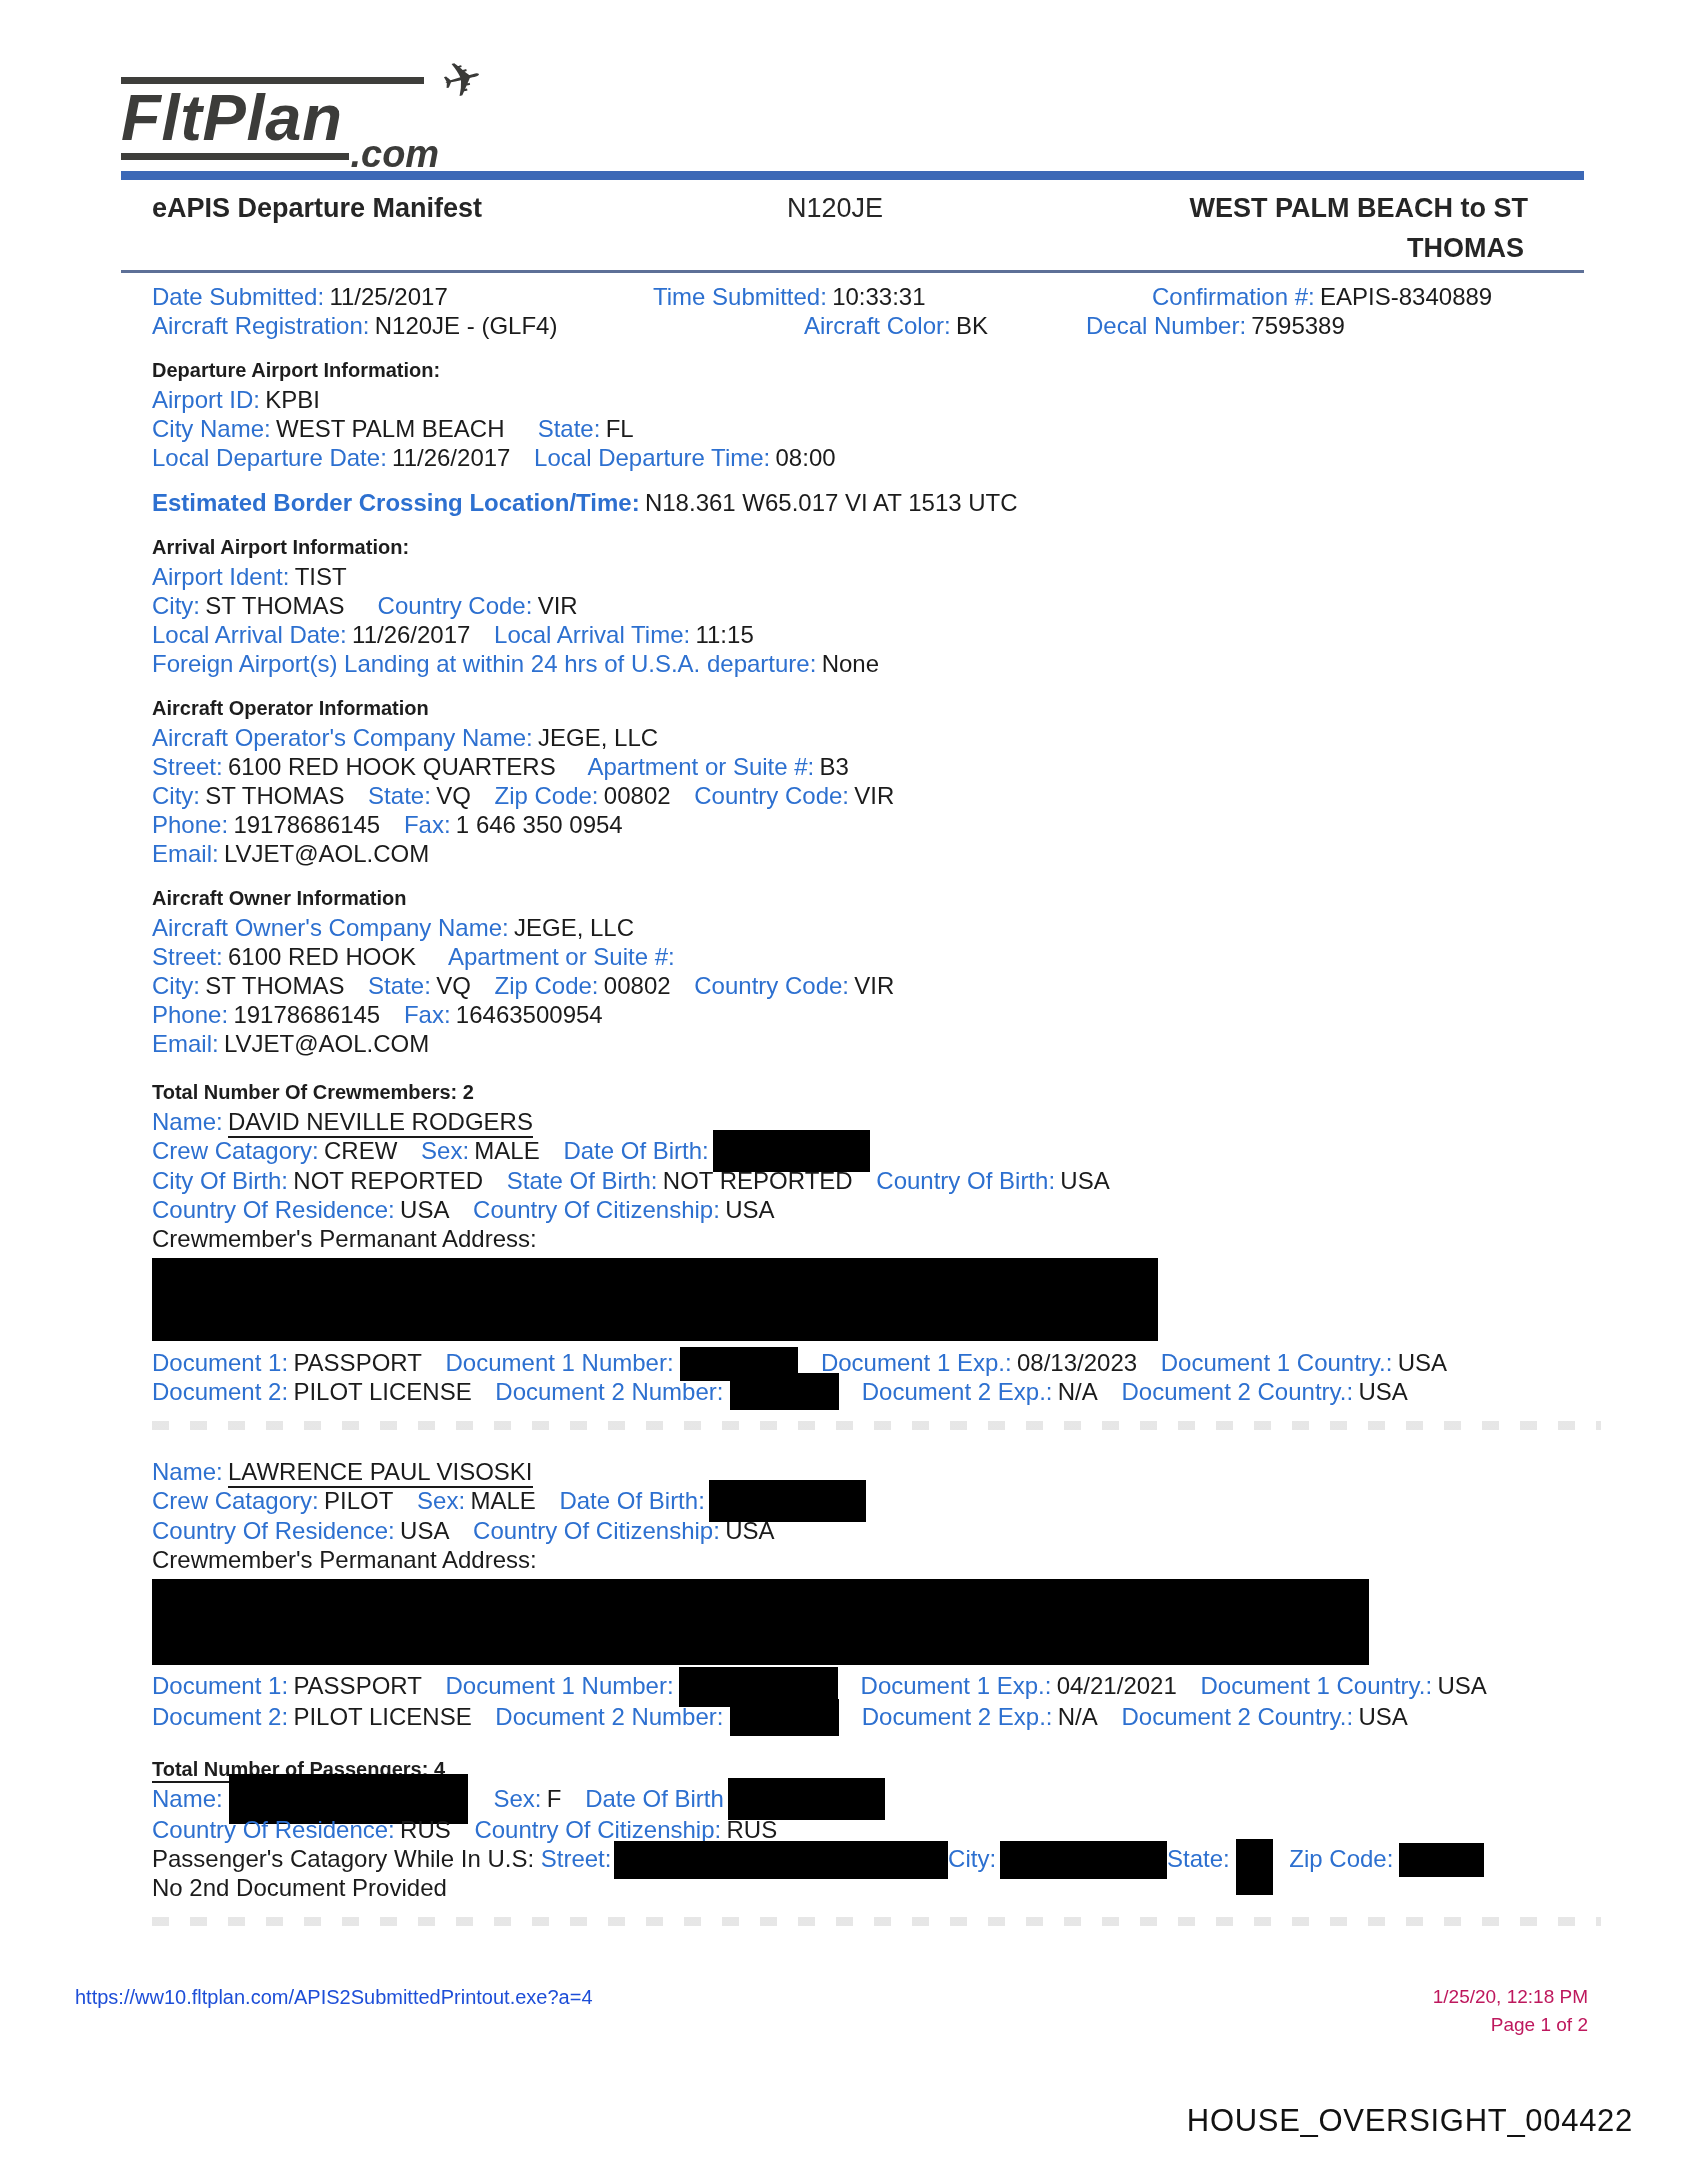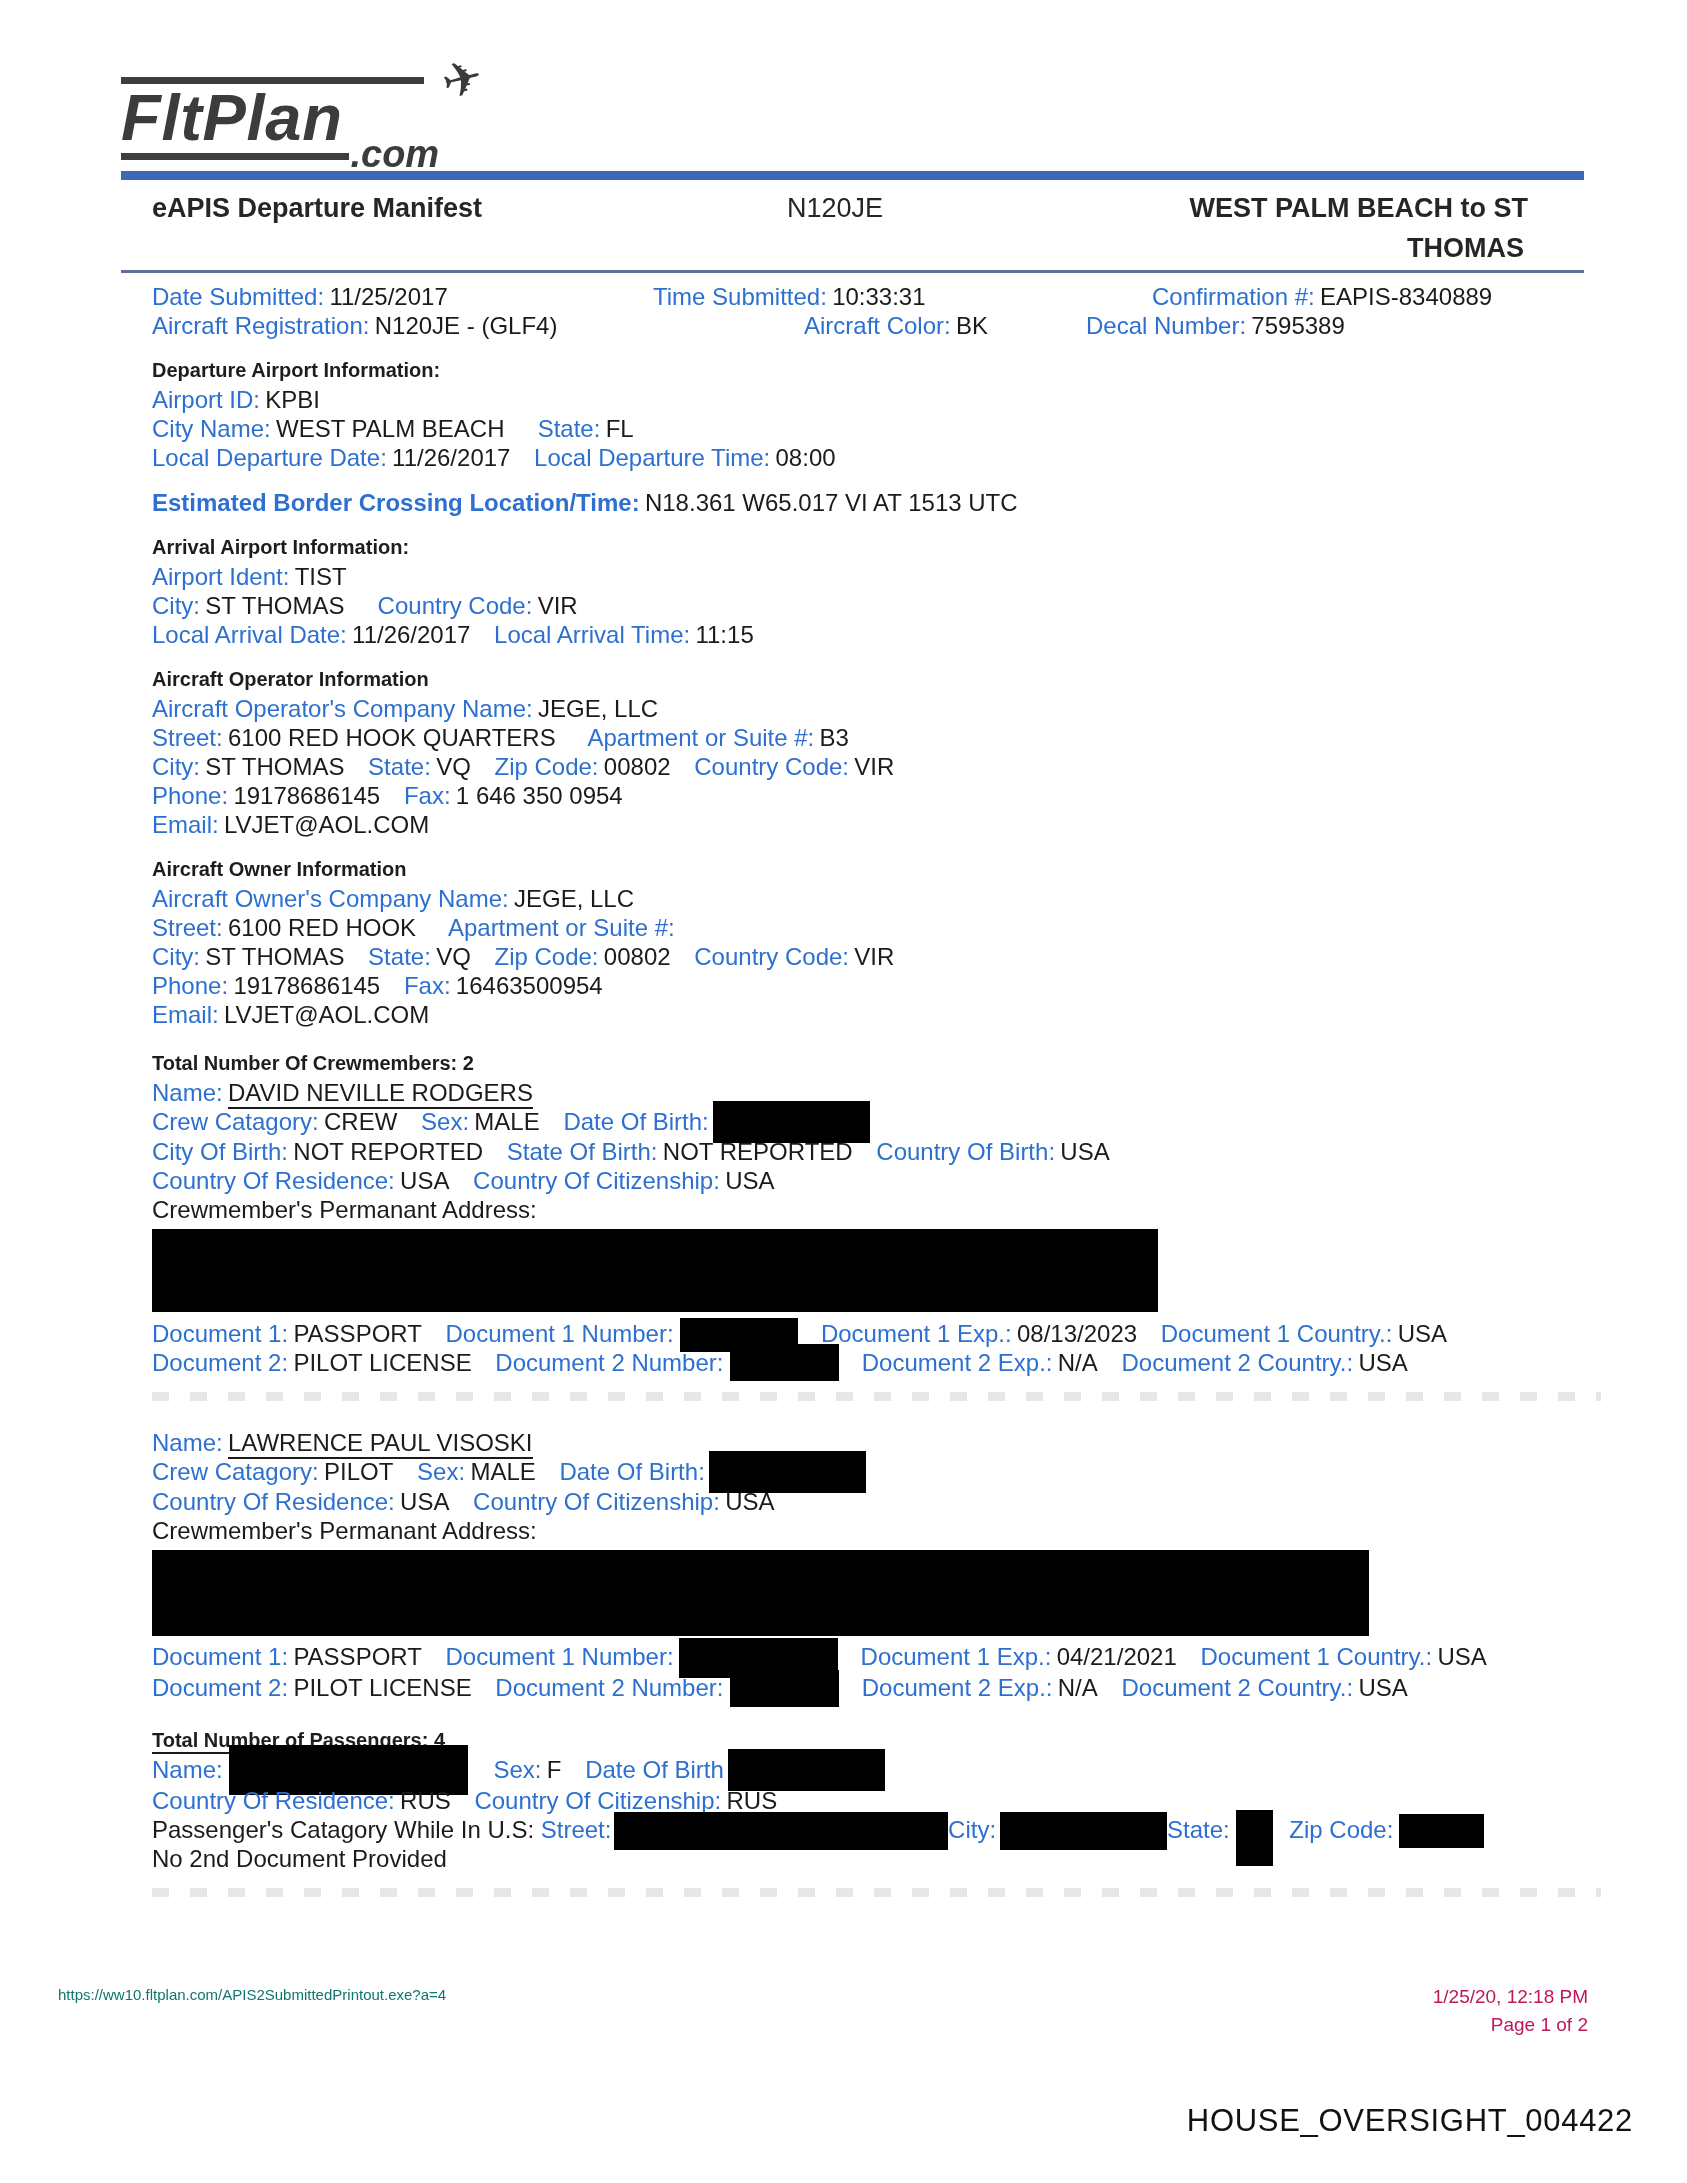--- a/index.html
+++ b/index.html
@@ -61,21 +61,21 @@
   .r-city{width:167px;height:38px;margin:-6.6px 0 -5.3px 4px;}
   .r-state{width:37px;height:56px;margin:-9.3px 0 -22.5px 6.6px;}
   .r-zip{width:85px;height:34px;margin:-5.3px 0 -4px 5.3px;}
   .r-pdocnum{width:147px;height:64px;margin:-22.5px 0 -17px 5.3px;}
   .redact-block{background:#000;}
   .r-addr1{width:1006px;height:83px;margin:5.3px 0 6.6px 0;}
   .r-addr2{width:1217px;height:86px;margin:5.3px 0 6.6px 0;}
   
   .noise{height:9.3px;background:repeating-linear-gradient(90deg,rgba(120,120,120,.18) 0 17px,rgba(255,255,255,0) 17px 38px);margin-top:14.6px;}
   
-  .f-url{position:absolute;left:58px;top:1986px;font-size:15px;color:#0f766e;}
+  .f-url{position:absolute;left:75px;top:1986px;font-size:20px;color:#1d4ed8;}
   .f-right{position:absolute;right:99px;top:1983px;font-size:19px;color:#be185d;text-align:right;line-height:28px;}
   .stamp{position:absolute;right:54px;top:2103px;font-size:31px;color:#121212;letter-spacing:0.7px;}
 </style>
 </head>
 <body>
 
 <div class="page">
 
   <div class="logo">
     <div class="logo-topline">
@@ -131,20 +131,23 @@
       <div>
         <span class="lbl">Airport Ident:</span><span class="val">TIST</span>
       </div>
       <div>
         <span class="seg"><span class="lbl">City:</span><span class="val">ST THOMAS</span></span>
         <span class="lbl">Country Code:</span><span class="val">VIR</span>
       </div>
       <div>
         <span class="seg-sm"><span class="lbl">Local Arrival Date:</span><span class="val">11/26/2017</span></span>
         <span class="lbl">Local Arrival Time:</span><span class="val">11:15</span>
+      </div>
+      <div>
+        <span class="lbl">Foreign Airport(s) Landing at within 24 hrs of U.S.A. departure:</span><span class="val">None</span>
       </div>
     </div>
 
     <div class="sec">
       <div class="h">Aircraft Operator Information</div>
       <div>
         <span class="lbl">Aircraft Operator's Company Name:</span><span class="val">JEGE, LLC</span>
       </div>
       <div>
         <span class="seg"><span class="lbl">Street:</span><span class="val">6100 RED HOOK QUARTERS</span></span>

